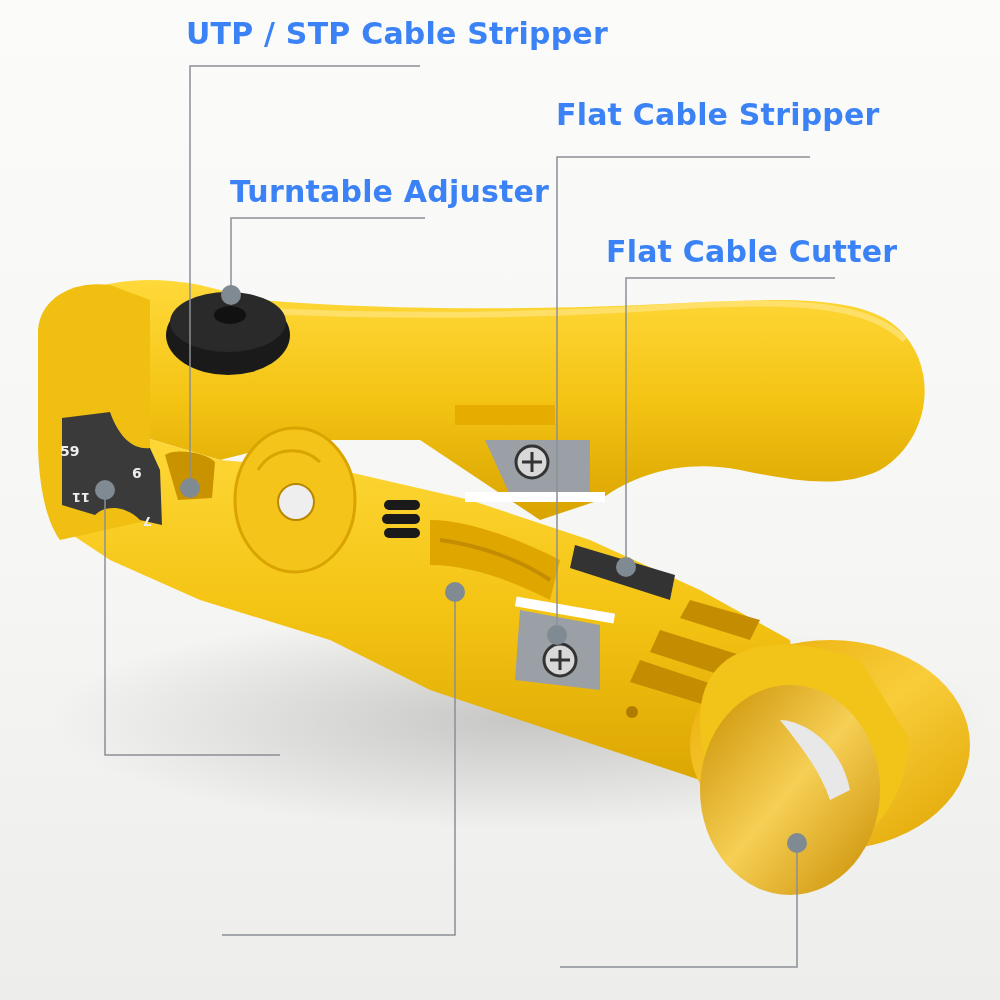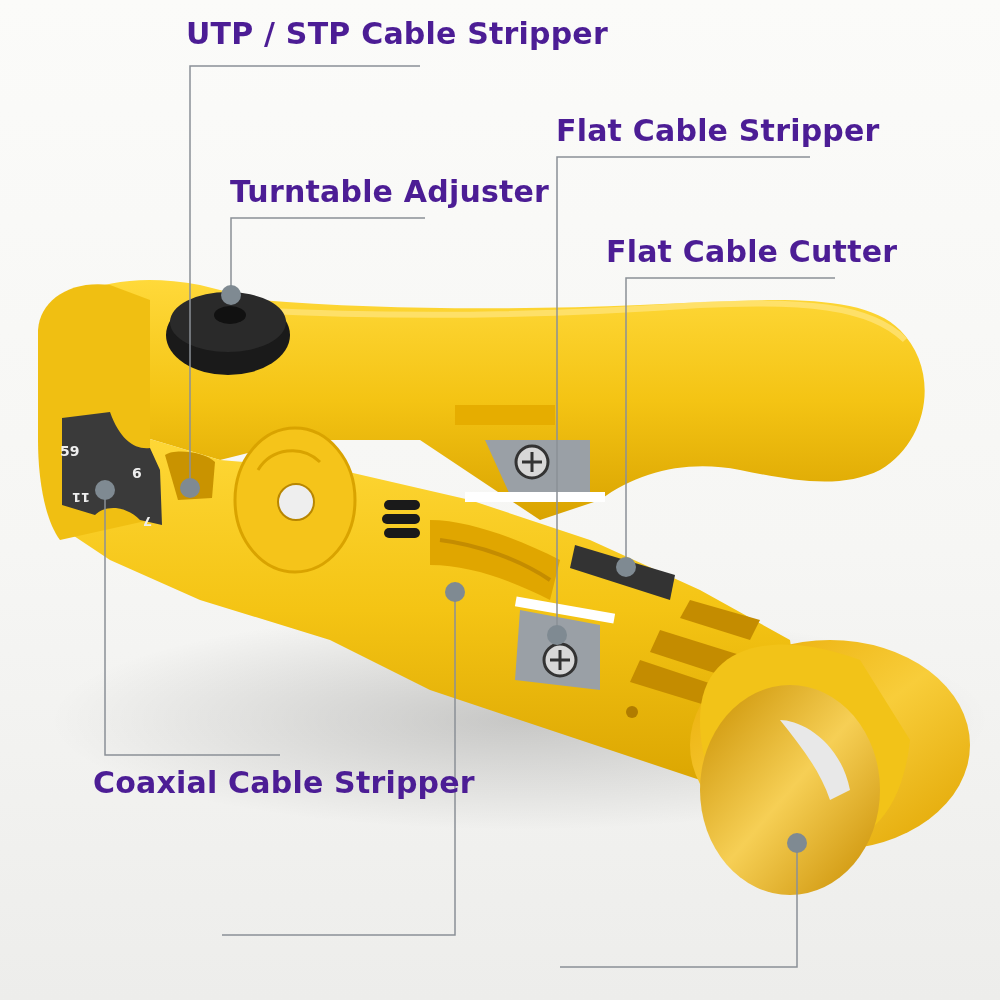--- a/index.html
+++ b/index.html
@@ -4,21 +4,21 @@
 <style>
   html, body { margin:0; padding:0; }
   body {
     width:1000px; height:1000px; overflow:hidden; position:relative;
     background: linear-gradient(180deg, #fbfbf9 0%, #f6f6f4 55%, #ededeb 100%);
     font-family: "DejaVu Sans", sans-serif;
   }
   .stage { position:absolute; left:0; top:0; width:1000px; height:1000px; }
   svg.art { position:absolute; left:0; top:0; }
   .label {
-    position:absolute; font-weight:bold; font-size:30px; color:#4c1d95;
+    position:absolute; font-weight:bold; font-size:30px; color:#3b82f6;
     white-space:nowrap; letter-spacing:0.2px; line-height:1;
   }
 </style>
 </head>
 <body>
 
 <div class="stage">
 
   <svg class="art" width="1000" height="1000" viewBox="0 0 1000 1000">
     <defs>
@@ -129,17 +129,16 @@
       <circle cx="557" cy="635" r="10"></circle>
       <circle cx="626" cy="567" r="10"></circle>
       <circle cx="105" cy="490" r="10"></circle>
       <circle cx="455" cy="592" r="10"></circle>
       <circle cx="797" cy="843" r="10"></circle>
     </g>
   </svg>
 
   <div class="label" style="left:186px; top:19px;">UTP / STP Cable Stripper</div>
   <div class="label" style="left:230px; top:177px;">Turntable Adjuster</div>
-  <div class="label" style="left:556px; top:116px;">Flat Cable Stripper</div>
+  <div class="label" style="left:556px; top:100px;">Flat Cable Stripper</div>
   <div class="label" style="left:606px; top:237px;">Flat Cable Cutter</div>
-  <div class="label" style="left:93px; top:768px;">Coaxial Cable Stripper</div>
 
 </div>
 
 </body></html>

